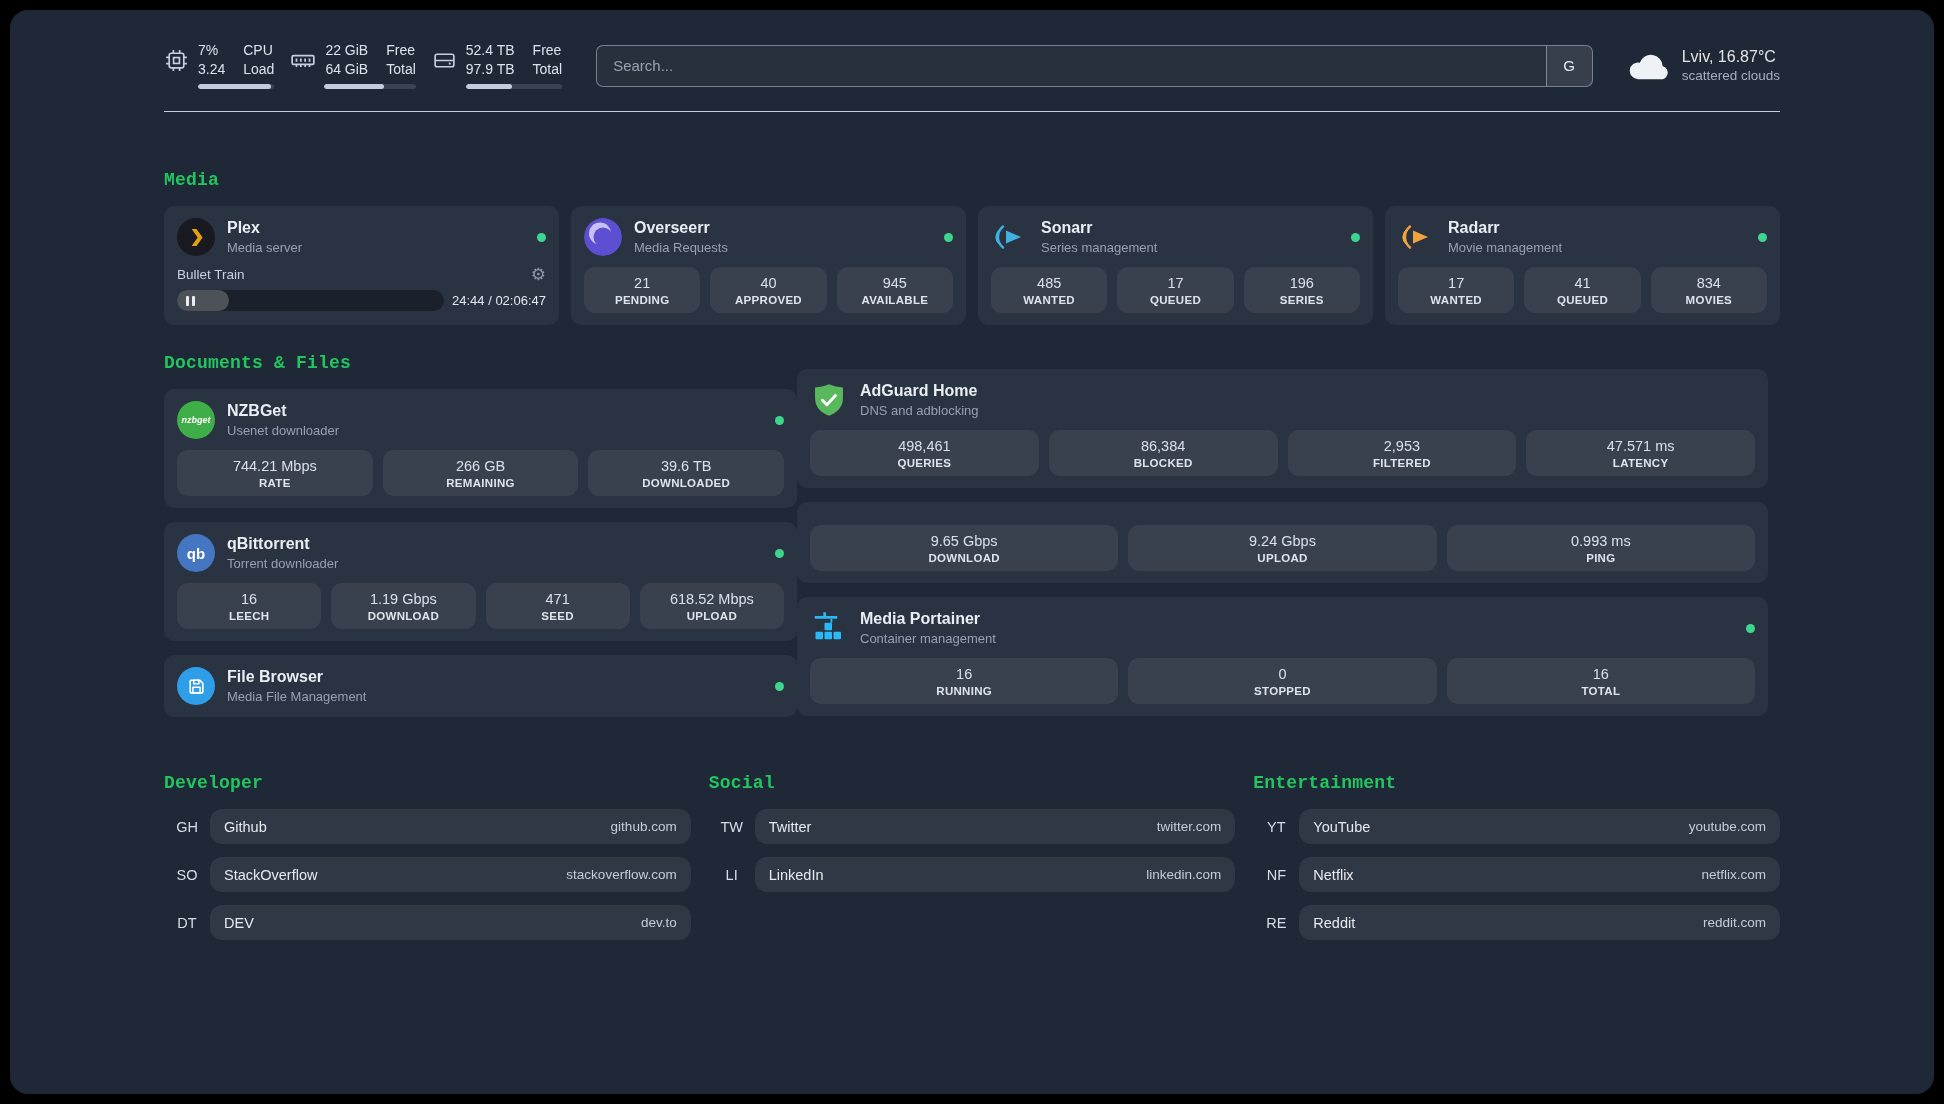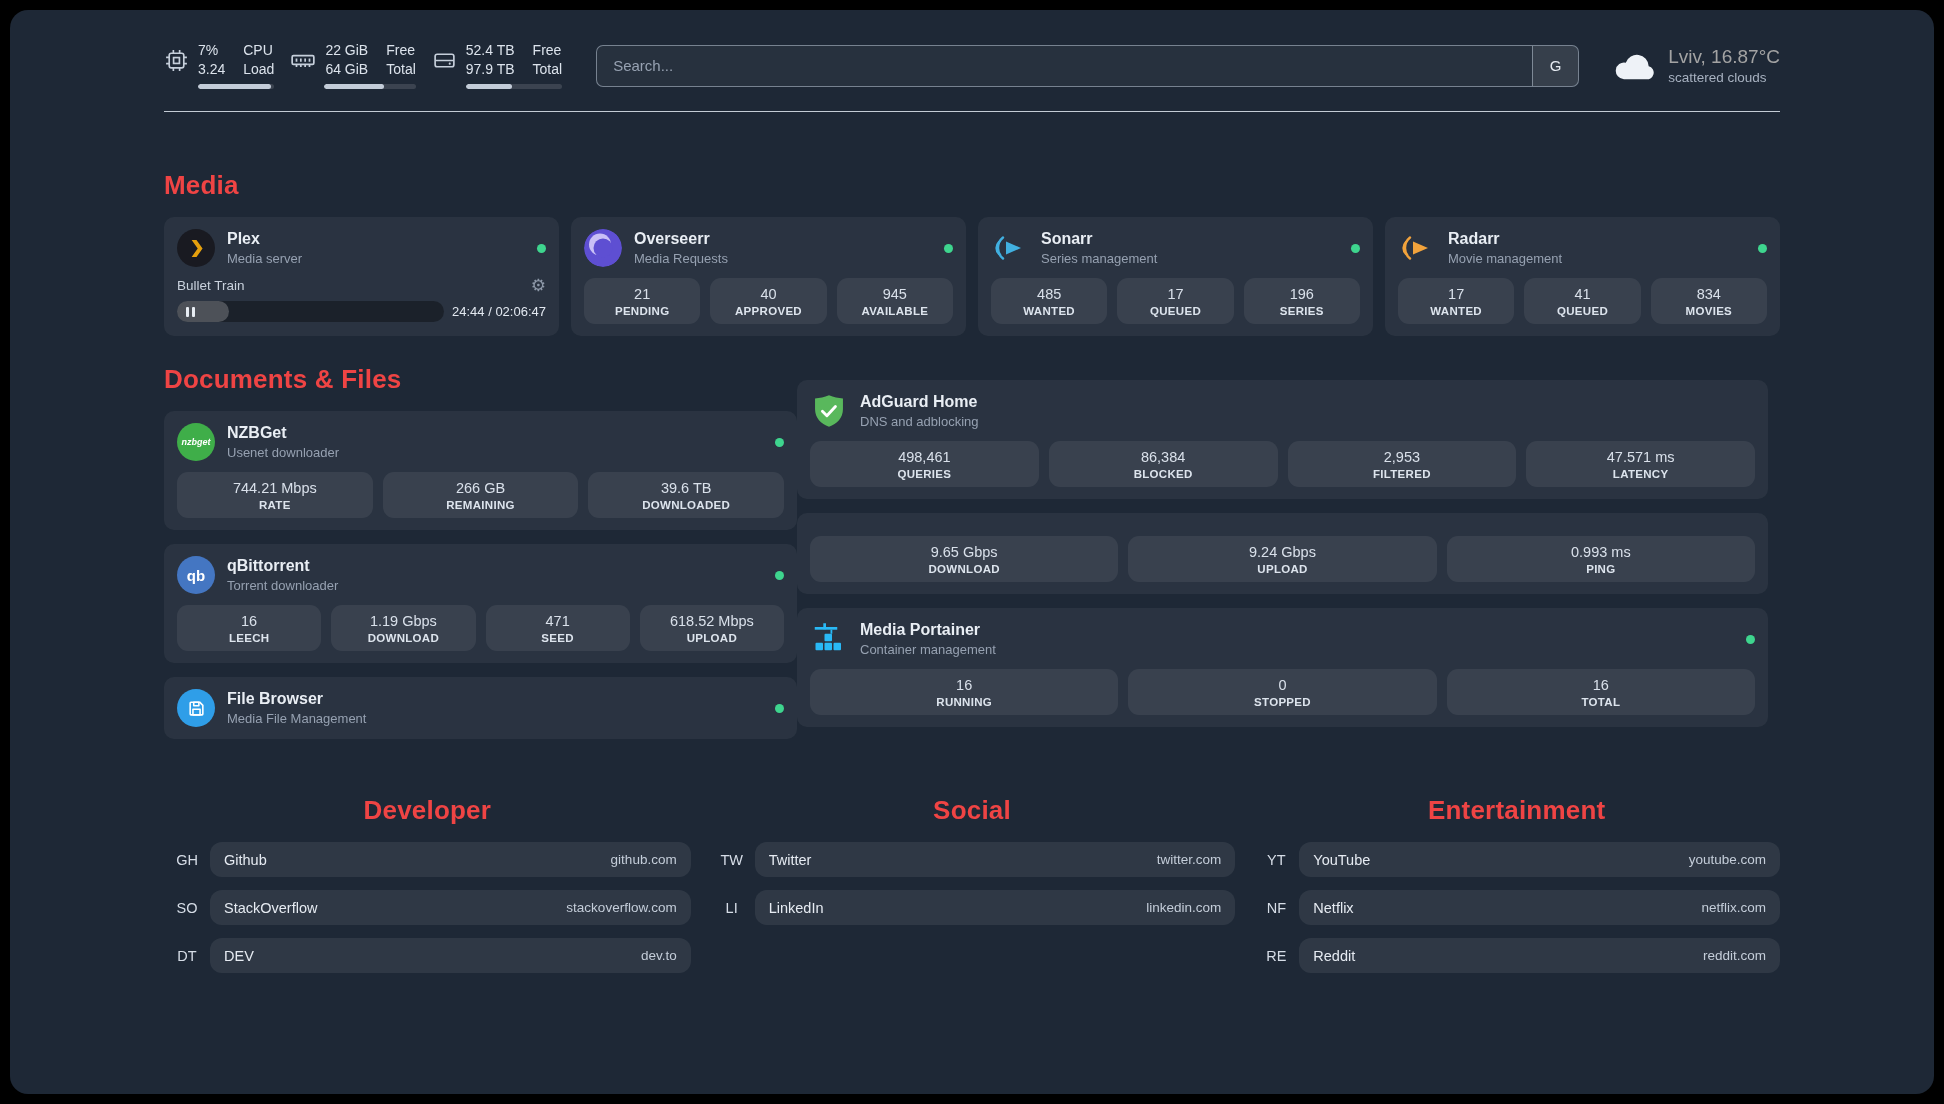--- a/index.html
+++ b/index.html
@@ -24,27 +24,27 @@
                border:1px solid rgba(186,198,214,0.55); border-radius:7px;
                background:rgba(255,255,255,0.045); overflow:hidden; }
   .searchbar input { flex:1; background:transparent; border:0; outline:0; padding:0 16px;
                      color:#e6ebf2; font-size:15px; font-family:inherit; }
   .searchbar input::placeholder { color:#97a2b2; }
   .gbtn { width:46px; border:0; border-left:1px solid rgba(186,198,214,0.55);
           background:rgba(255,255,255,0.07); color:#e6ebf2; font-size:15px; cursor:pointer;
           font-family:inherit; }
 
   .weather { display:flex; gap:13px; align-items:center; }
-  .w1 { font-size:19px; color:#a3a3a3; }
+  .w1 { font-size:16px; color:#e5e5e5; }
   .w2 { font-size:13.5px; color:#a7b1c0; margin-top:2px; }
 
   .divider { margin-top:22px; height:1px; background:rgba(226,233,242,0.85); }
 
   
-  .sec-title { font-size:26px; font-weight:600; color:#ef4444; letter-spacing:.2px; }
+  .sec-title { font-size:18px; font-weight:600; color:#22c55e; letter-spacing:.2px;font-family:Liberation Mono, monospace; }
   .media-sec { margin-top:58px; }
   .media-grid { margin-top:16px; display:grid; grid-template-columns:repeat(4,1fr); gap:12px; }
 
   .card { background:rgba(255,255,255,0.055); border-radius:10px; padding:12px 13px; cursor:pointer; }
   .card-head { display:flex; align-items:center; gap:12px; }
   .svc-icon { width:38px; height:38px; flex:0 0 38px; display:flex; align-items:center;
               justify-content:center; border-radius:50%; overflow:hidden; }
   .svc-icon.plain { background:transparent; border-radius:0; }
   .svc-icon.sq { border-radius:8px; }
   .svc-name { font-size:16px; font-weight:600; color:#e9eef4; display:block; line-height:1.15; }
@@ -78,21 +78,21 @@
   .i-sonarr { color:var(--sonarr-blue,#41b0e0); }
   .i-radarr { color:var(--radarr-amber,#f2a33c); }
   .i-nzbget { background:var(--nzbget-green,#3fae49); color:#fff; font-size:9px; font-weight:700; font-style:italic; }
   .i-qbit { background:var(--qbittorrent-blue,#4476c2); color:#fff; font-size:15px; font-weight:600; }
   .i-fb { background:var(--filebrowser-blue,#2f9ee8); color:#fff; }
   .i-adguard { color:var(--adguard-green,#59b85c); }
   .i-speedtest { background:#141f2b; color:var(--speedtest-green,#2fd573); }
   .i-portainer { color:var(--portainer-blue,#29b9f6); }
 
   
-  .bookmarks { margin-top:56px; display:grid; grid-template-columns:repeat(3,1fr); gap:18px;text-align:center; }
+  .bookmarks { margin-top:56px; display:grid; grid-template-columns:repeat(3,1fr); gap:18px; }
   .bm-list { margin-top:16px; }
   .bm-row { display:flex; align-items:stretch; height:35px; margin-bottom:13px; cursor:pointer; }
   .bm-abbr { width:46px; display:flex; align-items:center; justify-content:center;
              font-size:14.5px; color:#d6dde7; }
   .bm-bar { flex:1; display:flex; align-items:center; justify-content:space-between;
             background:rgba(255,255,255,0.08); border-radius:12px; padding:0 14px; }
   .bm-name { font-size:14.5px; color:#e6ebf2; }
   .bm-url { font-size:13.5px; color:#c4cdd9; }
 </style>
 </head>

